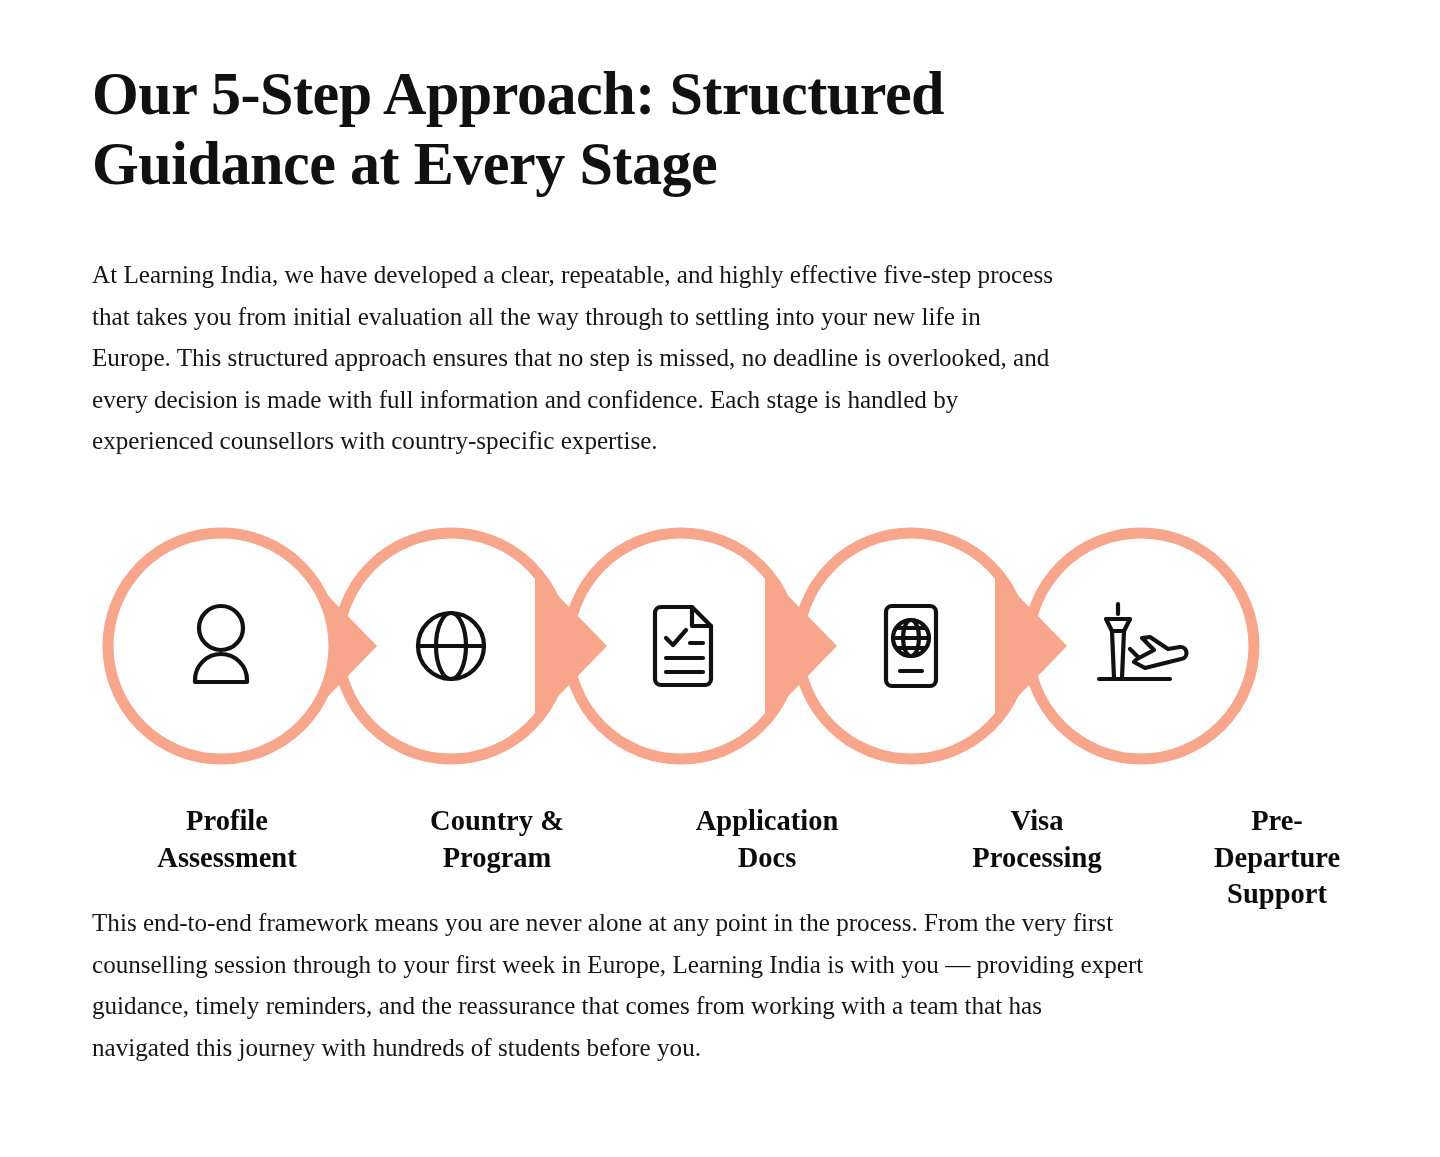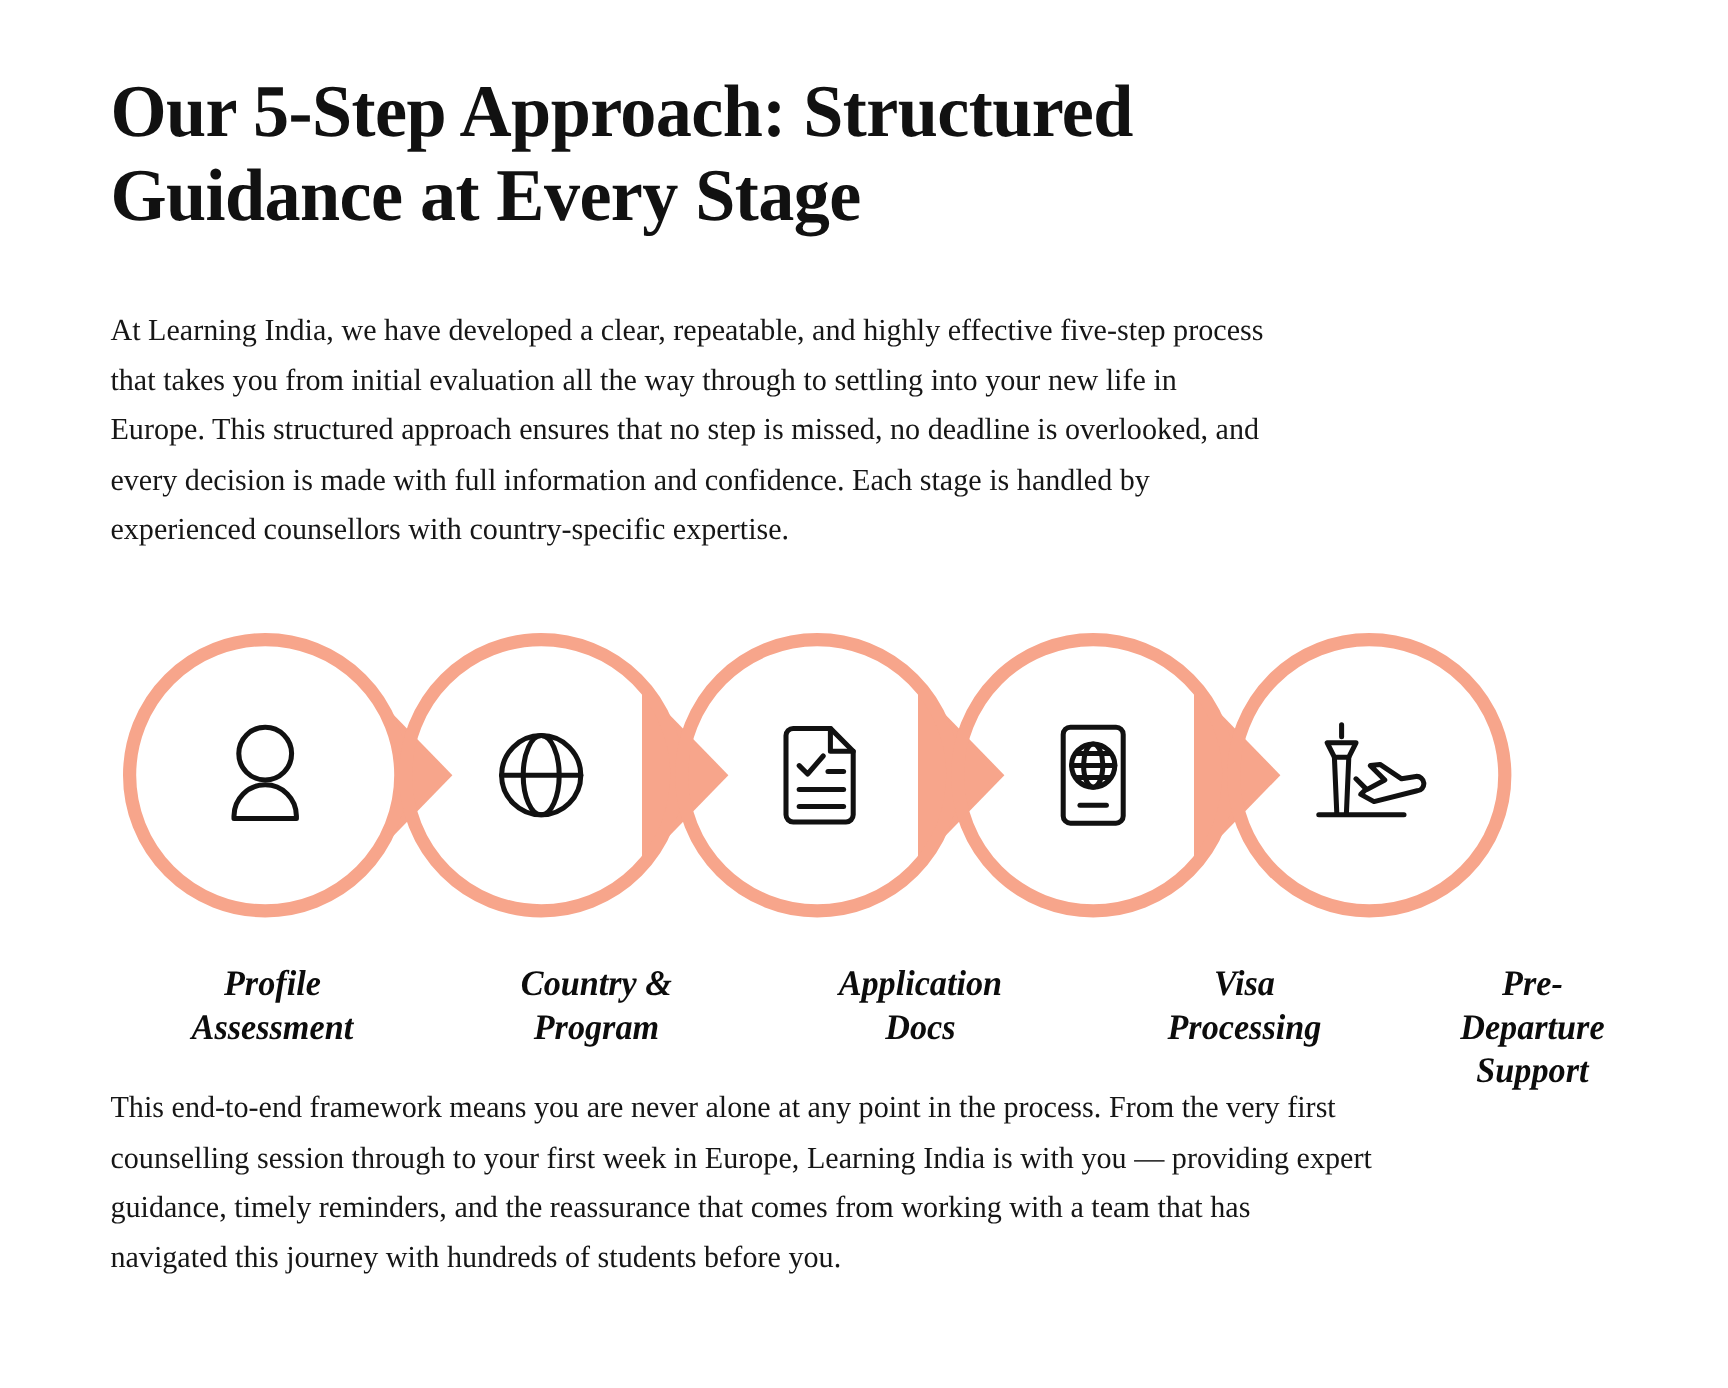--- a/index.html
+++ b/index.html
@@ -69,21 +69,20 @@
     height: 260px;
     overflow: visible;
   }
 
   .steps-labels {
     position: absolute;
     left: 0;
     top: 286px;
     width: 1290px;
     display: flex;
-    font-style: italic;
   }
   .step-label {
     flex: 1 1 0;
     text-align: center;
     font-family: "Liberation Serif", "DejaVu Serif", serif;
     font-weight: 700;
     font-size: 30px;
     line-height: 1.22;
     color: #0c0c0c;
     transform: scaleX(0.95);

